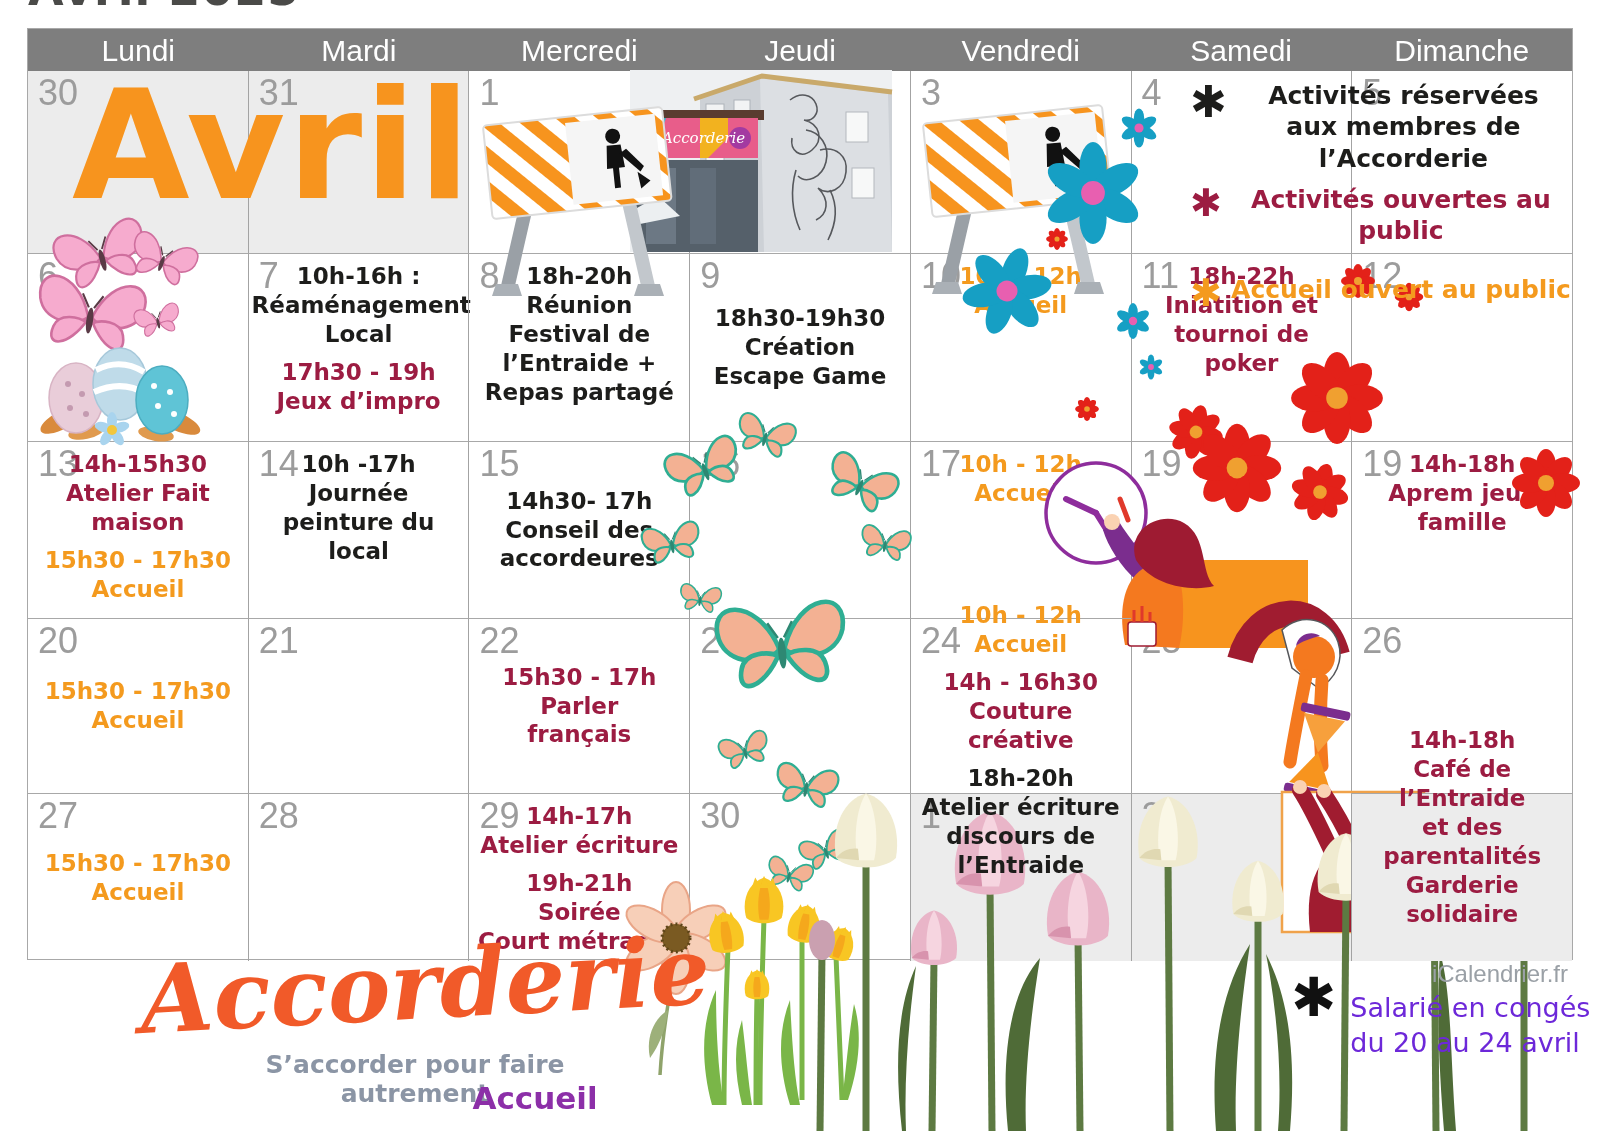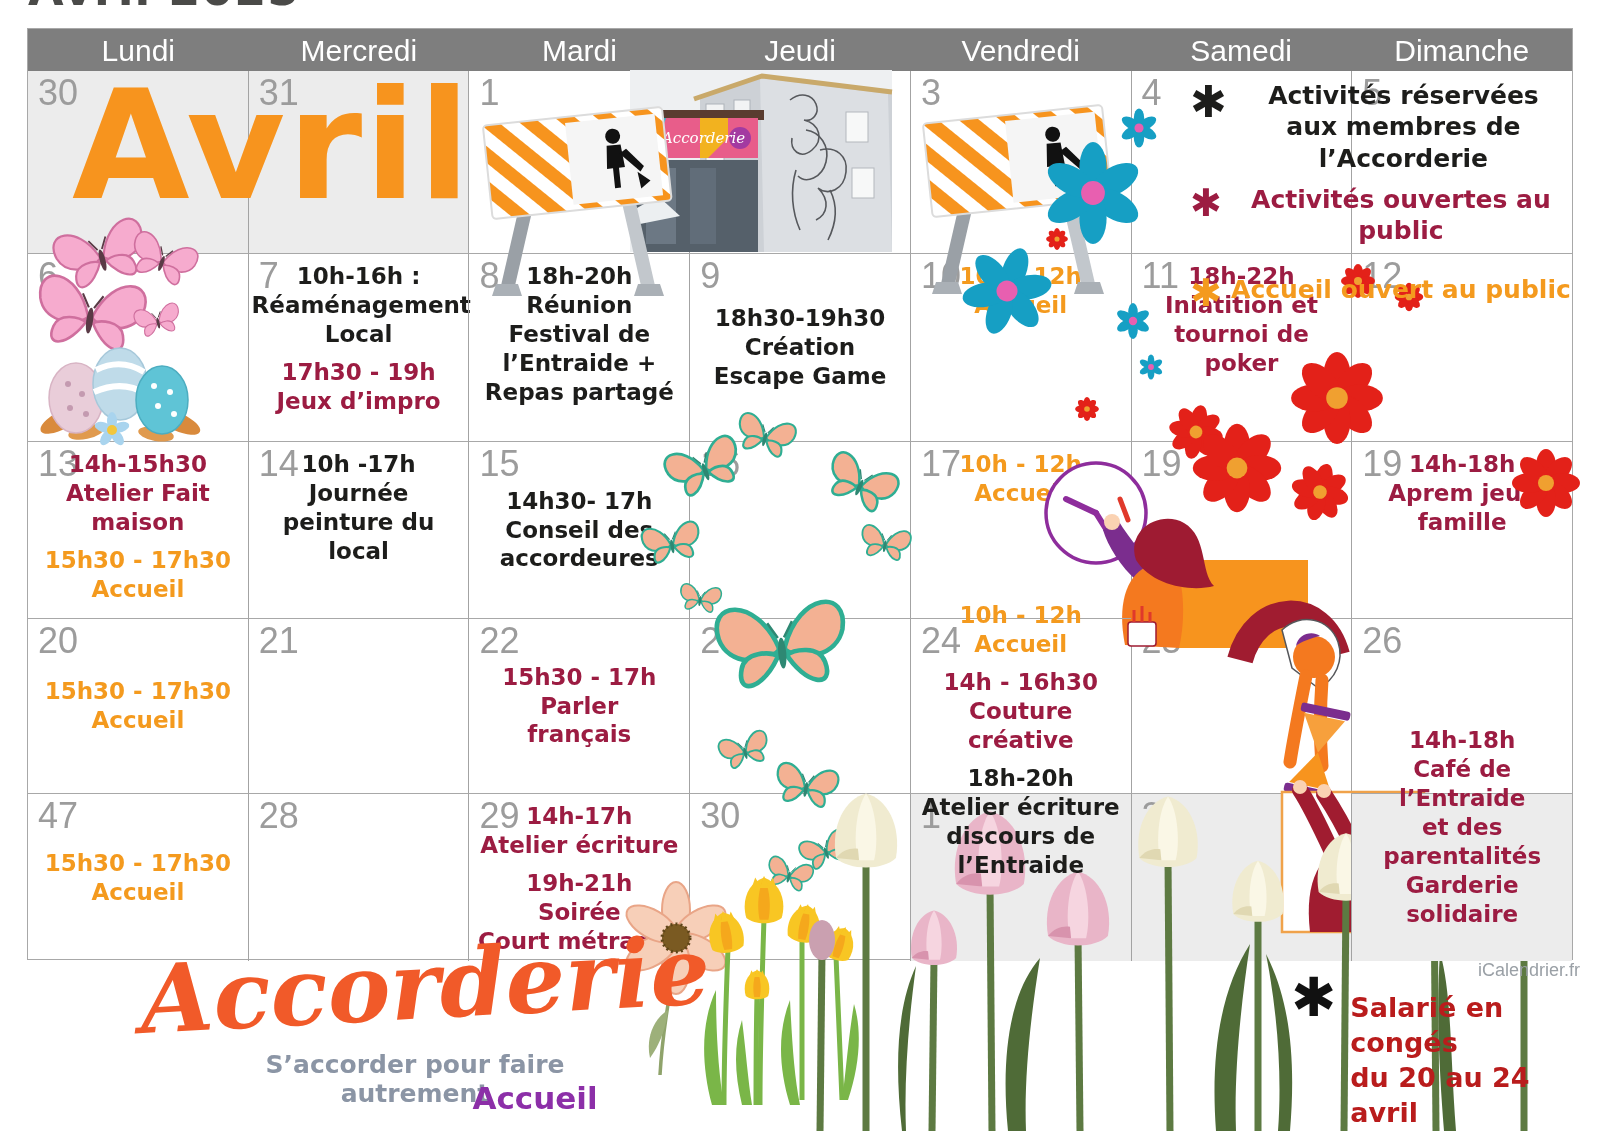--- a/index.html
+++ b/index.html
@@ -48,40 +48,40 @@
   .lg-label{font-size:25px;font-weight:bold;text-align:center;white-space:pre-line;line-height:1.25;flex:1;}
 
   
   .logo{position:absolute;left:140px;top:932px;width:500px;text-align:center;
         font-family:"DejaVu Serif",serif;font-style:italic;font-weight:bold;font-size:94px;
         color:#f15a29;transform:rotate(-3deg);}
   .tagline{position:absolute;left:200px;top:1050px;width:430px;text-align:center;
         font-size:25px;font-weight:bold;color:#8b95a5;}
   .city{position:absolute;left:430px;top:1080px;width:210px;text-align:center;
         font-size:31px;font-weight:bold;color:#8c2fa8;}
-  .credit{position:absolute;right:20px;top:960px;font-size:18px;color:#9aa0a6;
+  .credit{position:absolute;right:32px;top:960px;font-size:24px;color:#9aa0a6;
         font-family:"Liberation Sans",sans-serif;text-align:center;}
   .note{position:absolute;left:1291px;top:974px;display:flex;gap:14px;align-items:flex-start;}
   .note-sym{font-size:54px;line-height:.9;color:#111;}
-  .note-text{font-size:27px;font-weight:bold;color:#b91c1c;white-space:pre-line;line-height:1.3;margin-top:16px;}
+  .note-text{font-size:27px;font-weight:normal;color:#6d28d9;white-space:pre-line;line-height:1.3;margin-top:16px;}
 
   .deco{position:absolute;left:0;top:0;width:1600px;height:1131px;pointer-events:none;}
 </style>
 </head>
 <body>
 
 <div class="title-clip">
   <span>Avril 2025</span>
 </div>
 
 <div class="cal">
   <div class="dayhdr">
       <div class="dh">Lundi</div>
+      <div class="dh">Mardi</div>
       <div class="dh">Mercredi</div>
-      <div class="dh">Mardi</div>
       <div class="dh">Jeudi</div>
       <div class="dh">Vendredi</div>
       <div class="dh">Samedi</div>
       <div class="dh">Dimanche</div>
     </div>
   <div>
       <div class="week week-0">
         <div class="cell out">
           <span class="num">30</span>
         </div>
@@ -277,21 +277,21 @@
         </div>
         <div class="cell">
           <span class="num">25</span>
         </div>
         <div class="cell">
           <span class="num">26</span>
         </div>
       </div>
       <div class="week week-4">
         <div class="cell">
-          <span class="num">47</span>
+          <span class="num">27</span>
           <div class="evs v-center">
             <div class="ev c-accueil">
               <div class="ev-time">15h30 - 17h30</div>
               <div class="ev-label">Accueil</div>
             </div>
           </div>
         </div>
         <div class="cell">
           <span class="num">28</span>
         </div>

